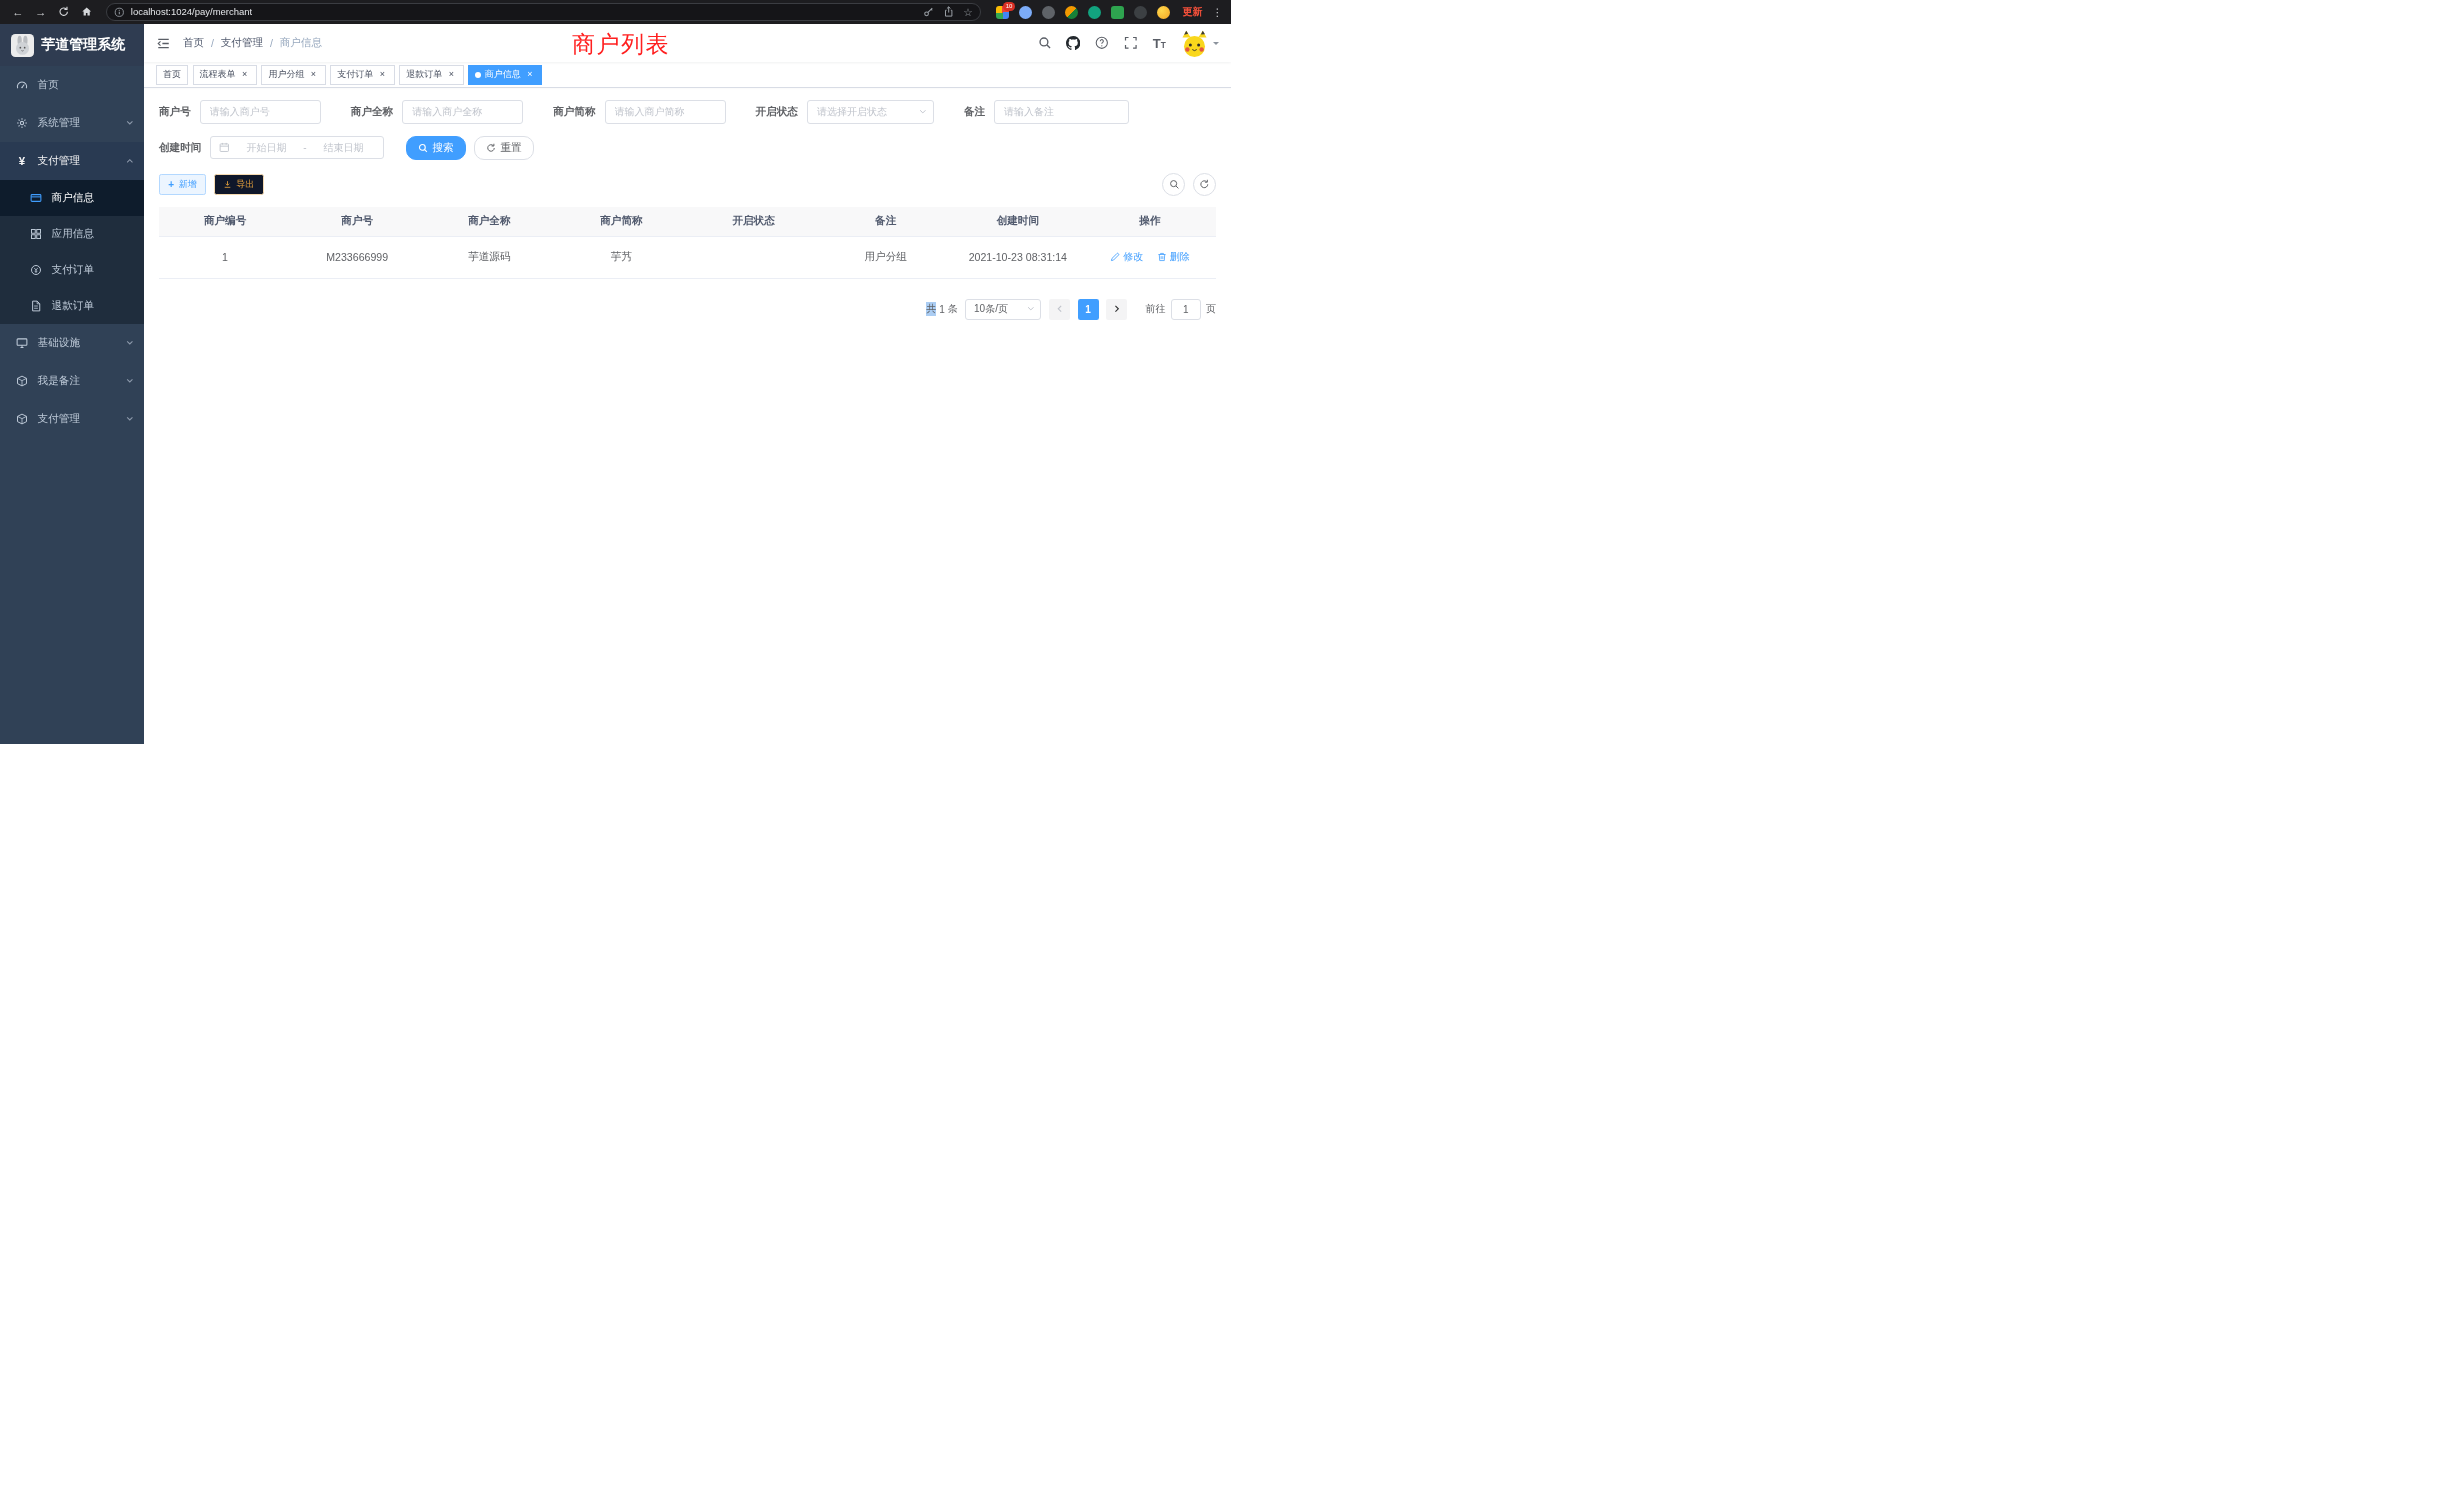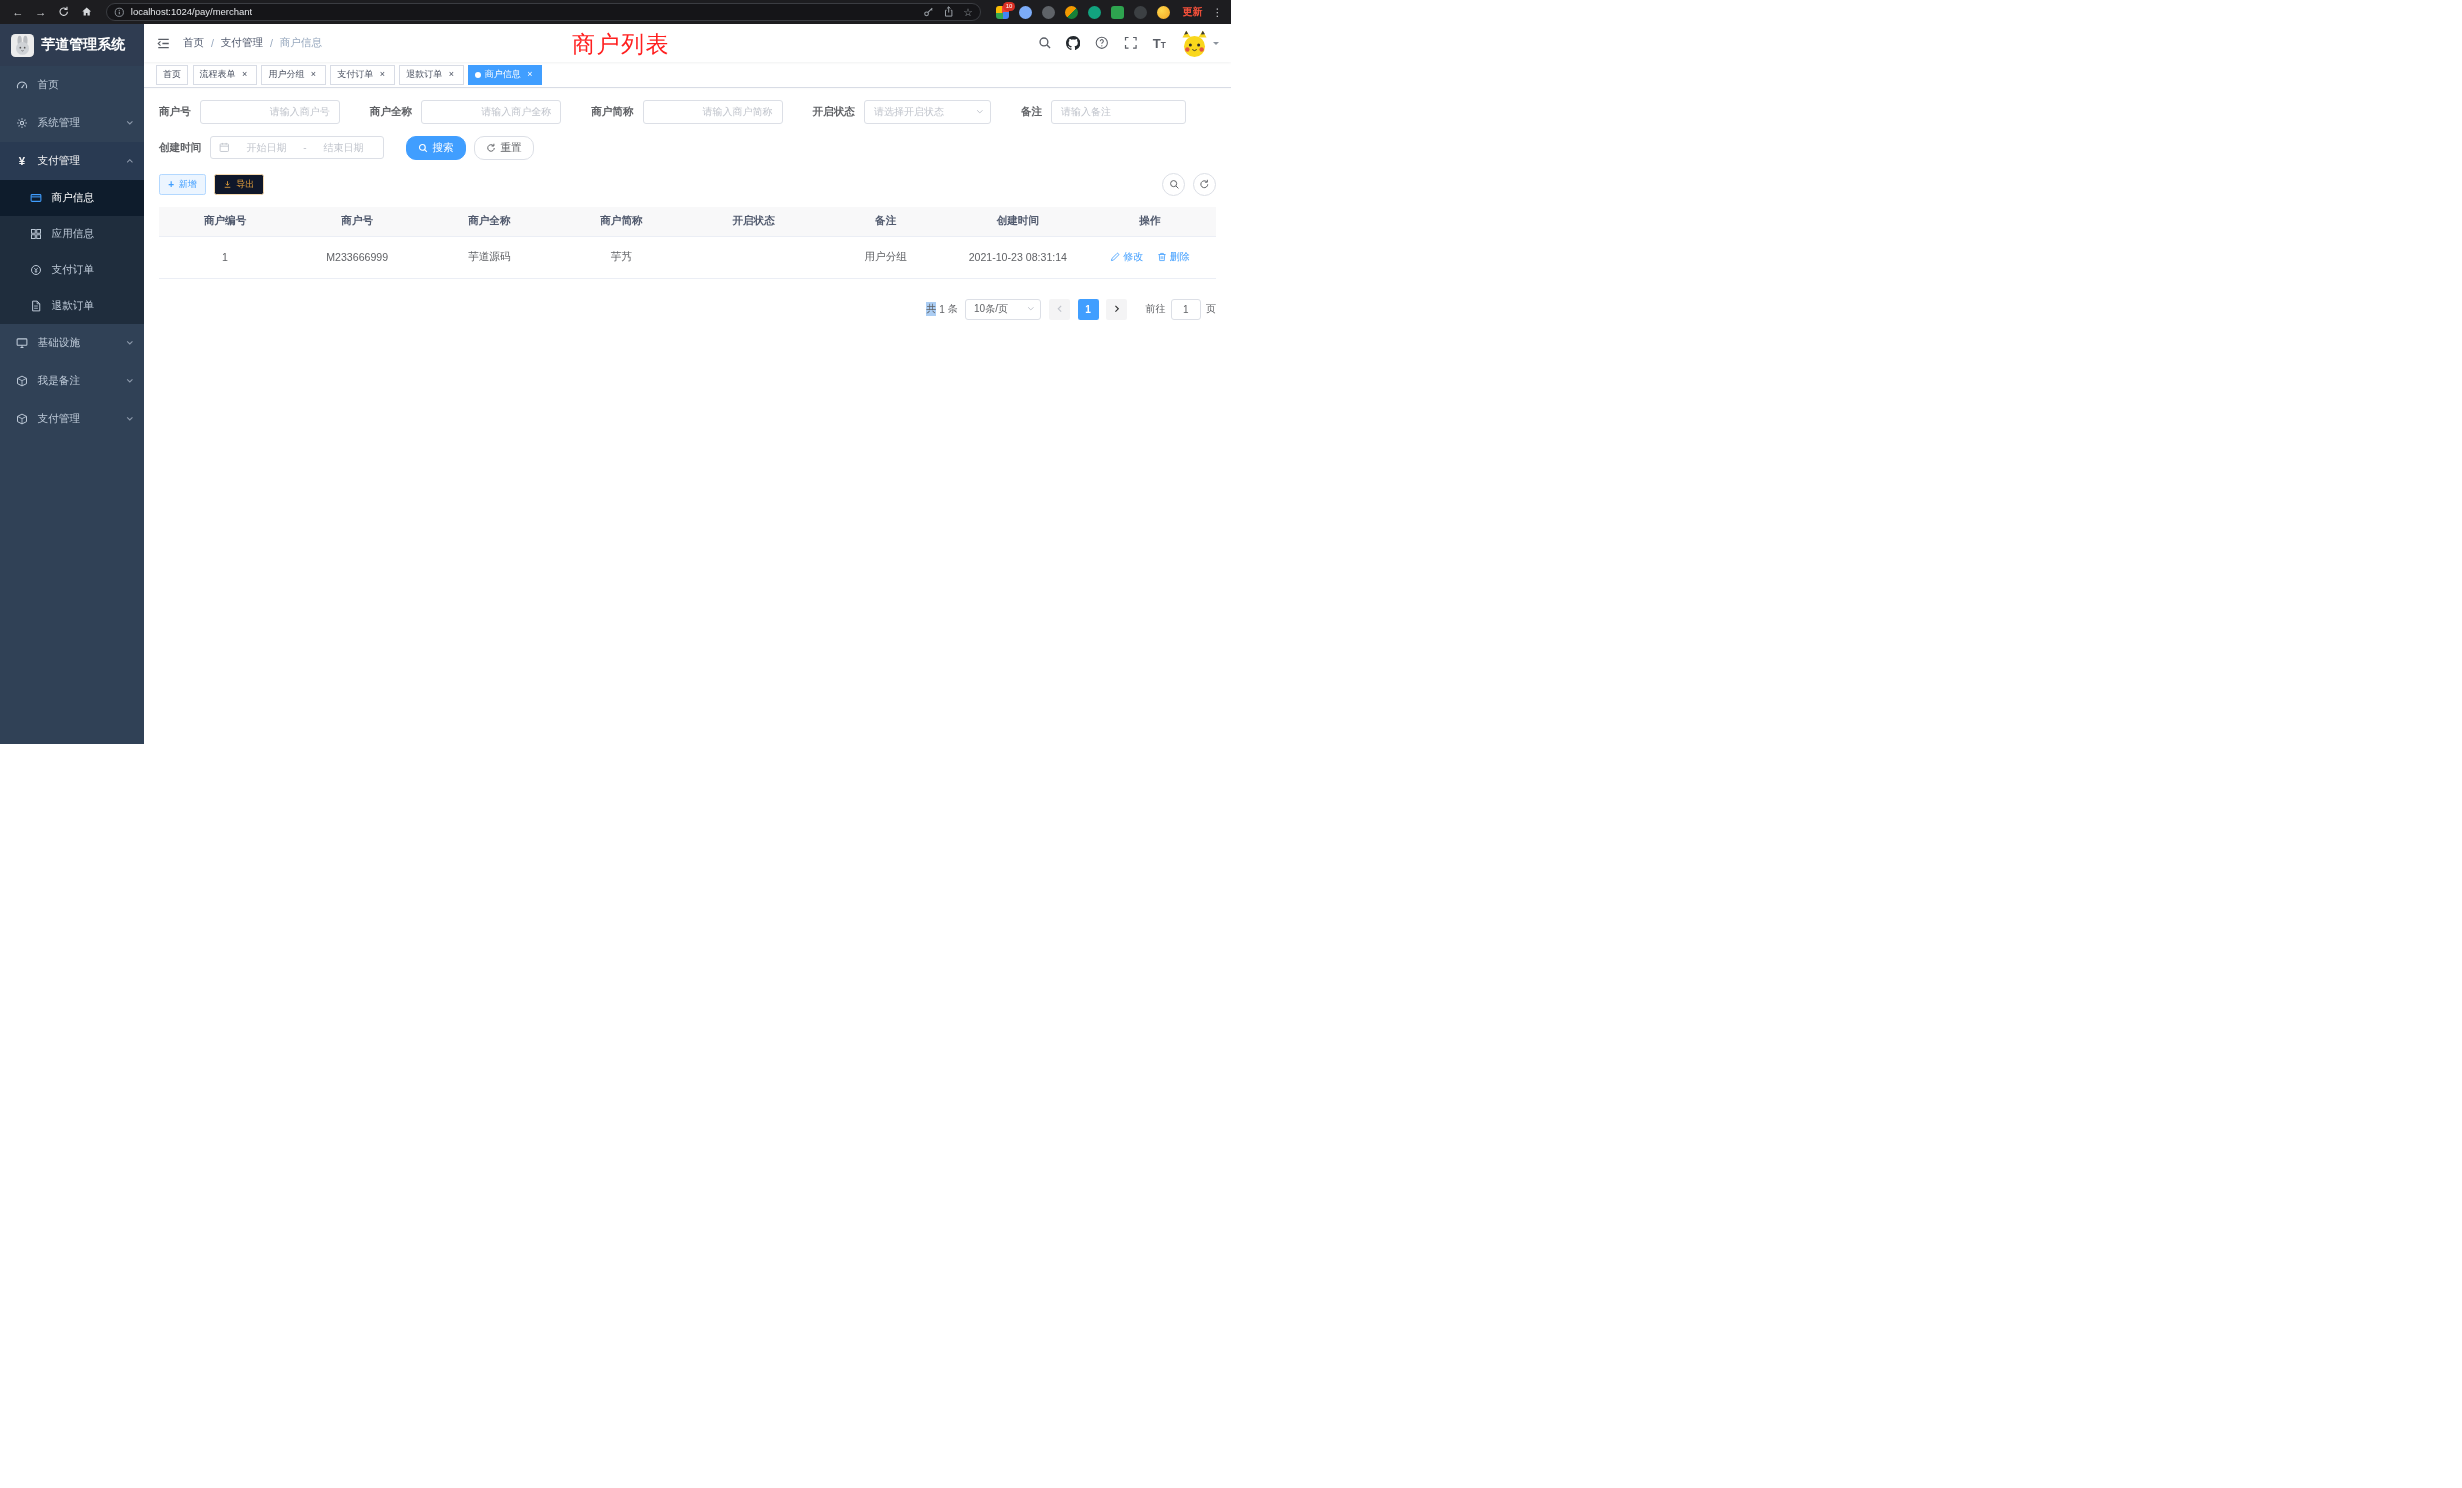--- a/index.html
+++ b/index.html
@@ -78,21 +78,21 @@
 
   
   .content { flex:1; padding:12px 15px; overflow:hidden; }
   .filter-row { display:flex; align-items:center; }
   .filter-row + .filter-row { margin-top:12px; }
   .fi { display:flex; align-items:center; margin-right:30px; }
   .fi:last-child { margin-right:0; }
   .fi label { font-size:10.6px; font-weight:700; color:#606266; margin-right:9px; white-space:nowrap; }
   .el-input { height:23.5px; border:0.8px solid #dcdfe6; border-radius:3px; padding:0 9px; font-size:10px; color:#606266; outline:none; font-family:"Liberation Sans", sans-serif; }
   .el-input::placeholder { color:#c0c4cc; }
-  .w160 { width:140px;text-align:right; } .w178 { width:135px; }
+  .w160 { width:121px; } .w178 { width:135px; }
   .el-select { width:127px; height:23.5px; border:0.8px solid #dcdfe6; border-radius:3px; display:flex; align-items:center; justify-content:space-between; padding:0 6.8px 0 9px; font-size:10px; color:#c0c4cc; cursor:pointer; }
   .sel-chev { color:#c0c4cc; }
   .daterange { width:174px; height:23.5px; border:0.8px solid #dcdfe6; border-radius:3px; display:flex; align-items:center; padding:0 7.6px; gap:4.5px; font-size:10px; color:#c0c4cc; }
   .daterange .cal { color:#c0c4cc; }
   .daterange .ph { flex:1; text-align:center; }
   .btn { display:inline-flex; align-items:center; gap:4.5px; border-radius:10px; cursor:pointer; font-family:"Liberation Sans", sans-serif; white-space:nowrap; }
   .btn-search { margin-left:10.6px; height:24px; padding:0 11.4px; background:#409eff; border:0.8px solid #409eff; color:#fff; font-size:10.6px; }
   .btn-reset { margin-left:7.6px; height:24px; padding:0 11.4px; background:#fff; border:0.8px solid #dcdfe6; color:#606266; font-size:10.6px; }
 
   .toolbar { margin-top:13.6px; display:flex; align-items:center; }

